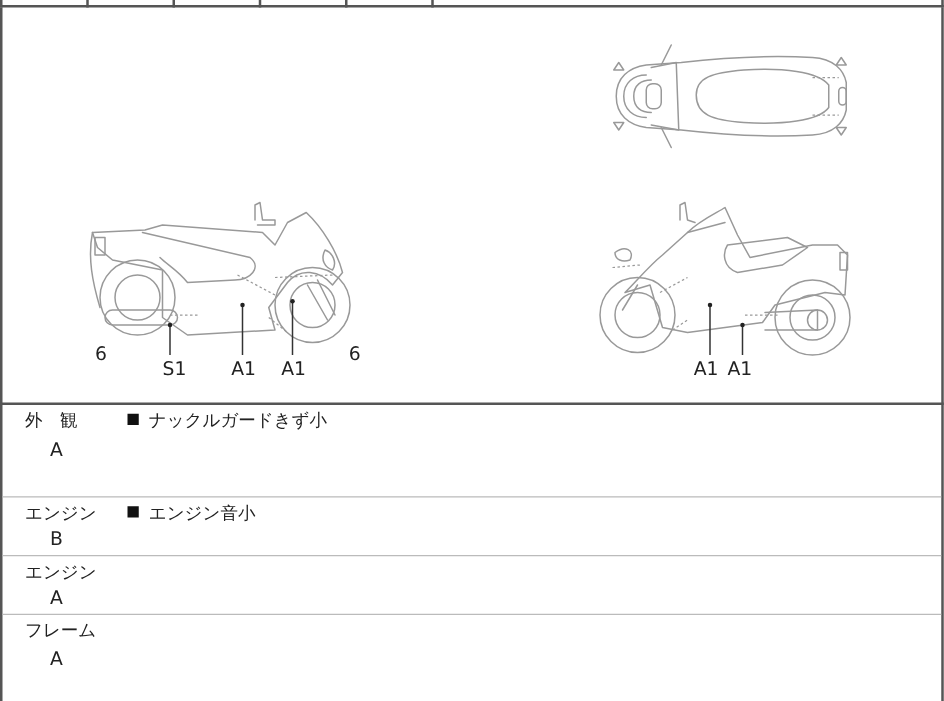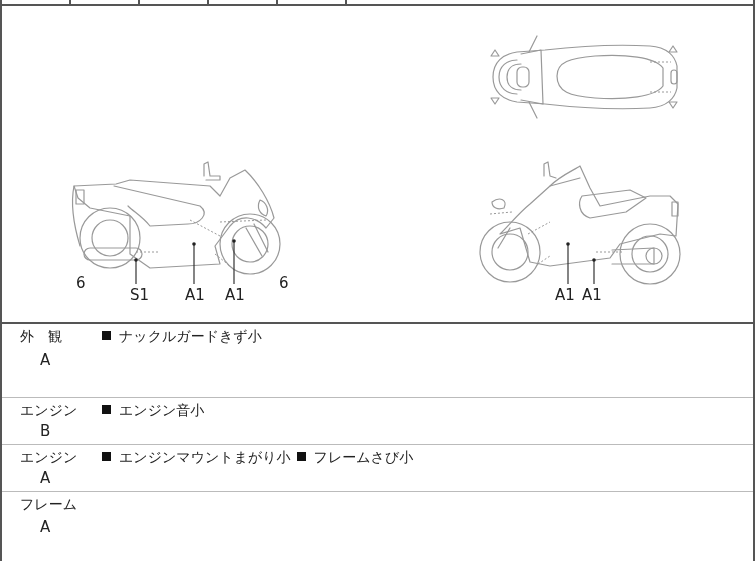--- a/index.html
+++ b/index.html
@@ -112,19 +112,18 @@
     <span class="notes"><span class="sq"></span><span class="item">ナックルガードきず小</span></span>
   </div>
   <div class="row" style="top:74px;height:47px">
     <span class="cat">エンジン</span>
     <span class="grade" style="top:24px">B</span>
     <span class="notes"><span class="sq"></span><span class="item">エンジン音小</span></span>
   </div>
   <div class="row" style="top:121px;height:47px">
     <span class="cat">エンジン</span>
     <span class="grade" style="top:24px">A</span>
-    <span class="notes"><span class="sq"></span><span class="item">エンジンマウントまがり小</span><span class="sq"></span><span class="item">フレームさび小</span></span>
   </div>
   <div class="row" style="top:168px;height:69px;border-bottom:none">
     <span class="cat">フレーム</span>
     <span class="grade" style="top:26px">A</span>
   </div>
 </div>
 
 </body></html>

